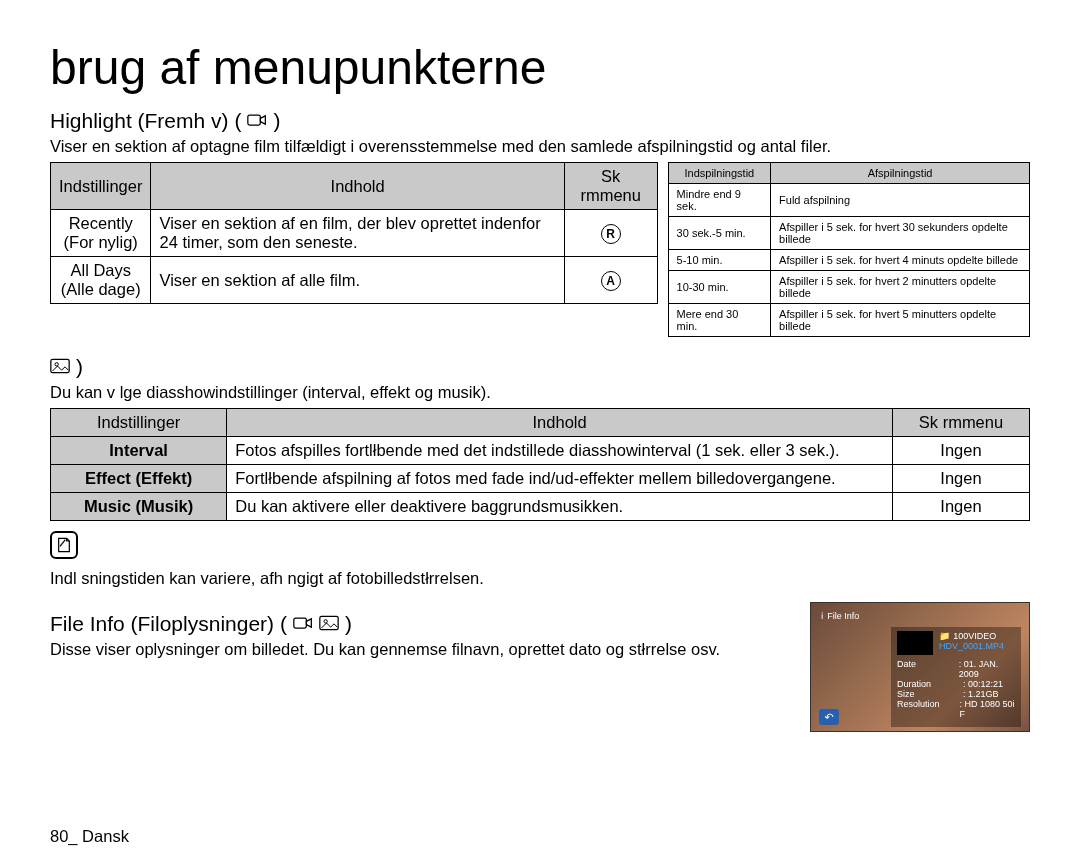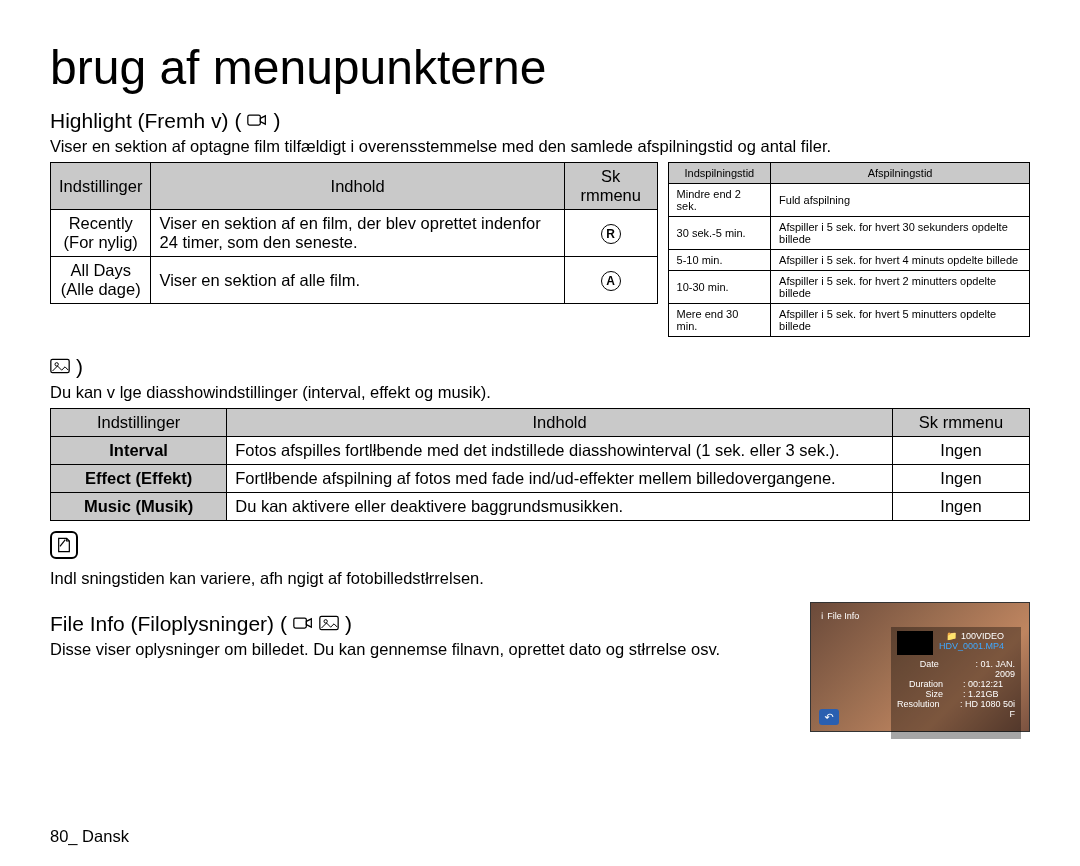--- a/index.html
+++ b/index.html
@@ -102,22 +102,21 @@
     color: #fff;
     font-size: 9px;
     padding: 6px 8px;
   }
   .fileinfo-inner {
     position: absolute;
     right: 8px;
     top: 24px;
     width: 130px;
     background: rgba(0,0,0,0.35);
-    padding: 4px 6px 20px 6px;
-    text-align: right;
+    padding: 4px 6px 8px 6px;
   }
   .fileinfo-header {
     position: absolute;
     top: 6px; left: 10px;
     display: flex;
     align-items: center;
     gap: 4px;
   }
   .fileinfo-thumb {
     width: 36px; height: 24px;
@@ -189,21 +188,21 @@
       </table>
   </div>
   <div class="right">
     <table class="small-table">
       <tbody>
           <tr>
         <td class="head-cell">Indspilningstid</td>
         <td class="head-cell">Afspilningstid</td>
       </tr>
       <tr>
-            <td>Mindre end 2 sek.</td>
+            <td>Mindre end 9 sek.</td>
             <td>Fuld afspilning</td>
           </tr>
       <tr>
             <td>30 sek.-5 min.</td>
             <td>Afspiller i 5 sek. for hvert 30 sekunders opdelte billede</td>
           </tr>
       <tr>
             <td>5-10 min.</td>
             <td>Afspiller i 5 sek. for hvert 4 minuts opdelte billede</td>
           </tr>

